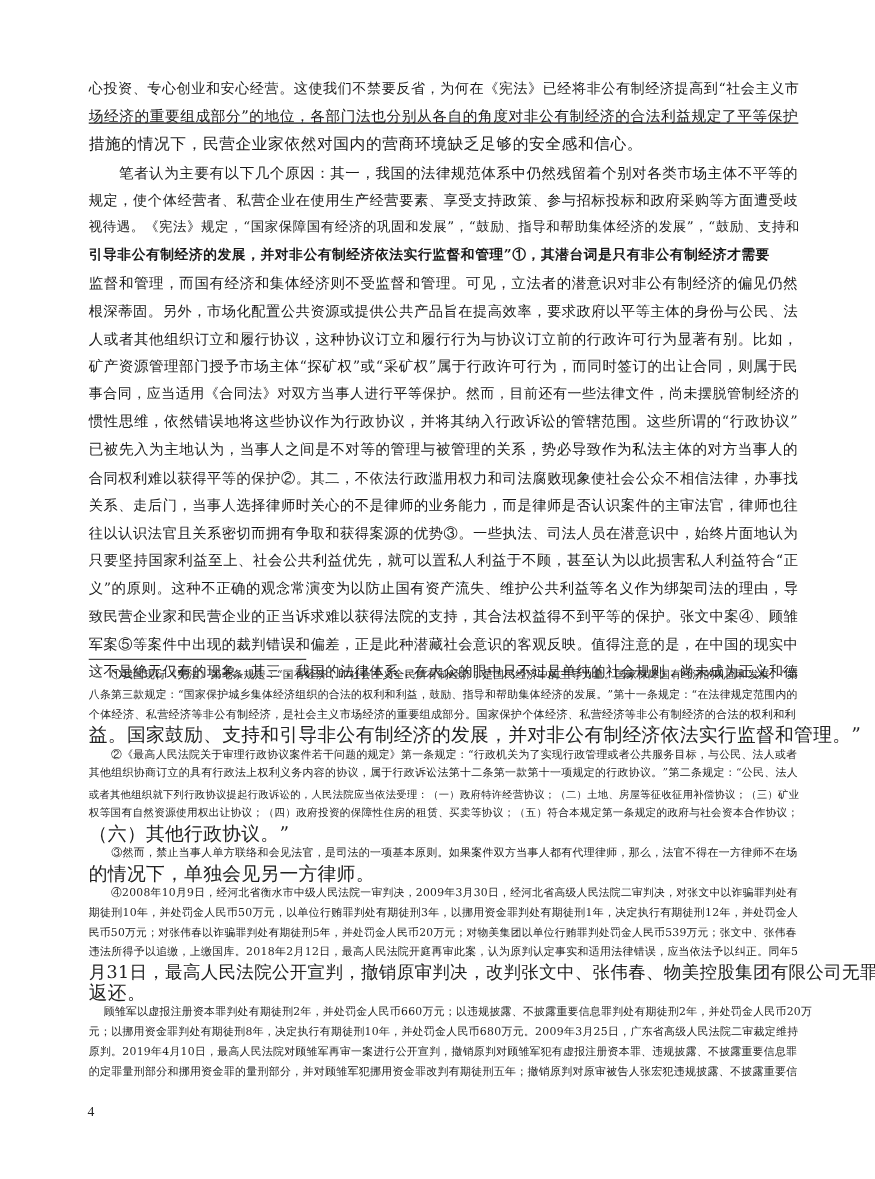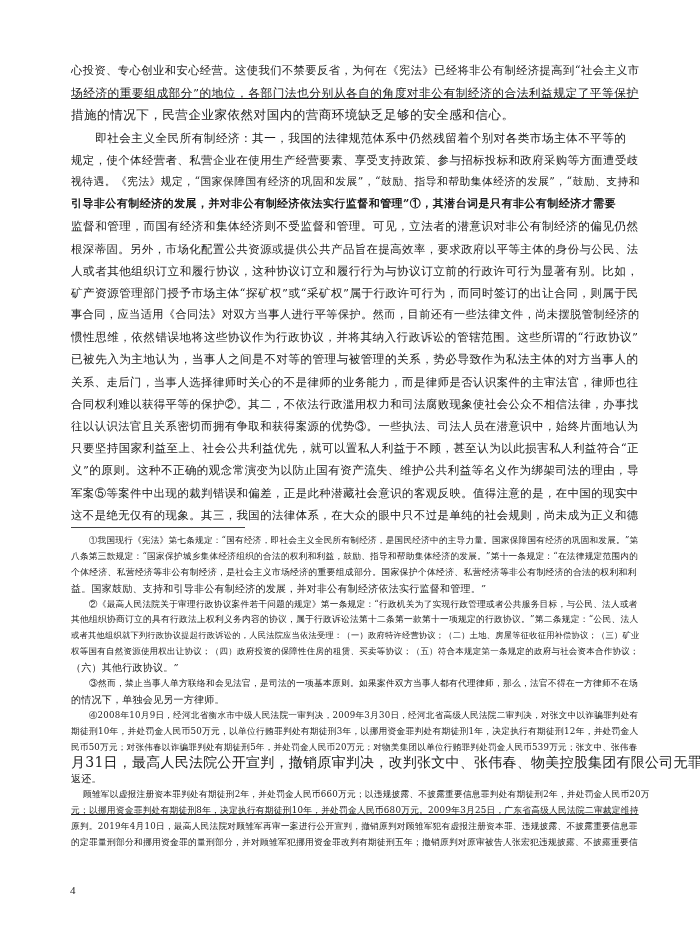--- a/index.html
+++ b/index.html
@@ -5,49 +5,50 @@
   html, body { margin: 0; padding: 0; background: #ffffff; }
   body { width: 700px; height: 943px; position: relative; overflow: hidden;
          font-family: "DejaVu Serif", "Liberation Serif", serif; color: #1a1a1a; }
   .page { position: absolute; left: 4px; top: 0; width: 700px; height: 943px; }
   .body-text { position: absolute; left: 67px; top: 60px; width: 566px; }
   .body-line { height: 22.2px; line-height: 22.2px; font-size: 12.6px; white-space: nowrap;
                letter-spacing: 0.45px; overflow: visible; text-align: justify; }
   .sep { position: absolute; left: 67px; top: 527px; width: 174px; height: 0;
          border-top: 1px solid #444; }
   .notes { position: absolute; left: 67px; top: 533px; width: 566px; }
-  .note-line { height: 15.9px; line-height: 15.9px; font-size: 10px; white-space: nowrap;
+  .note-line { height: 15.9px; line-height: 15.9px; font-size: 15px; white-space: nowrap;
                letter-spacing: 0.25px; color: #222; }
   .page-num { position: absolute; left: 66px; top: 884px; font-size: 11px;
               font-family: "Liberation Serif", serif; color: #222; }
 </style>
 </head>
 <body>
 
 <div class="page">
   <div class="body-text" id="body-text">
       <div class="body-line" style="display: block; font-size: 11.27px;">心投资、专心创业和安心经营。这使我们不禁要反省，为何在《宪法》已经将非公有制经济提高到“社会主义市</div>
       <div class="body-line" style="display: block; font-size: 11.75px; text-decoration: underline;">场经济的重要组成部分”的地位，各部门法也分别从各自的角度对非公有制经济的合法利益规定了平等保护</div>
       <div class="body-line" style="display: block;">措施的情况下，民营企业家依然对国内的营商环境缺乏足够的安全感和信心。</div>
-      <div class="body-line" style="display: block; font-size: 11.63px;">　　即社会主义全民所有制经济：其一，我国的法律规范体系中仍然残留着个别对各类市场主体不平等的</div>
+      <div class="body-line" style="display: block; font-size: 11.63px;">　　笔者认为主要有以下几个原因：其一，我国的法律规范体系中仍然残留着个别对各类市场主体不平等的</div>
       <div class="body-line" style="display: block; font-size: 11.39px;">规定，使个体经营者、私营企业在使用生产经营要素、享受支持政策、参与招标投标和政府采购等方面遭受歧</div>
       <div class="body-line" style="display: block; font-size: 10.79px;">视待遇。《宪法》规定，“国家保障国有经济的巩固和发展”，“鼓励、指导和帮助集体经济的发展”，“鼓励、支持和</div>
       <div class="body-line" style="display: block; font-size: 11px; font-weight: bold;">引导非公有制经济的发展，并对非公有制经济依法实行监督和管理”①，其潜台词是只有非公有制经济才需要</div>
       <div class="body-line" style="display: block; font-size: 11.63px;">监督和管理，而国有经济和集体经济则不受监督和管理。可见，立法者的潜意识对非公有制经济的偏见仍然</div>
       <div class="body-line" style="display: block; font-size: 11.39px;">根深蒂固。另外，市场化配置公共资源或提供公共产品旨在提高效率，要求政府以平等主体的身份与公民、法</div>
       <div class="body-line" style="display: block; font-size: 11.63px;">人或者其他组织订立和履行协议，这种协议订立和履行行为与协议订立前的行政许可行为显著有别。比如，</div>
       <div class="body-line" style="display: block; font-size: 11.6px;">矿产资源管理部门授予市场主体“探矿权”或“采矿权”属于行政许可行为，而同时签订的出让合同，则属于民</div>
       <div class="body-line" style="display: block; font-size: 11.16px;">事合同，应当适用《合同法》对双方当事人进行平等保护。然而，目前还有一些法律文件，尚未摆脱管制经济的</div>
       <div class="body-line" style="display: block; font-size: 11.61px;">惯性思维，依然错误地将这些协议作为行政协议，并将其纳入行政诉讼的管辖范围。这些所谓的“行政协议”</div>
       <div class="body-line" style="display: block; font-size: 11.63px;">已被先入为主地认为，当事人之间是不对等的管理与被管理的关系，势必导致作为私法主体的对方当事人的</div>
+      <div class="body-line" style="display: block; font-size: 11.39px;">合同权利难以获得平等的保护②。其二，不依法行政滥用权力和司法腐败现象使社会公众不相信法律，办事找</div>
       <div class="body-line" style="display: block; font-size: 11.39px;">关系、走后门，当事人选择律师时关心的不是律师的业务能力，而是律师是否认识案件的主审法官，律师也往</div>
-      <div class="body-line" style="display: block; font-size: 11.39px;">合同权利难以获得平等的保护②。其二，不依法行政滥用权力和司法腐败现象使社会公众不相信法律，办事找</div>
       <div class="body-line" style="display: block; font-size: 11.39px;">往以认识法官且关系密切而拥有争取和获得案源的优势③。一些执法、司法人员在潜意识中，始终片面地认为</div>
       <div class="body-line" style="display: block; font-size: 11.5px;">只要坚持国家利益至上、社会公共利益优先，就可以置私人利益于不顾，甚至认为以此损害私人利益符合“正</div>
       <div class="body-line" style="display: block; font-size: 11.5px;">义”的原则。这种不正确的观念常演变为以防止国有资产流失、维护公共利益等名义作为绑架司法的理由，导</div>
+      <div class="body-line" style="display: block; font-size: 11.39px;">致民营企业家和民营企业的正当诉求难以获得法院的支持，其合法权益得不到平等的保护。张文中案④、顾雏</div>
       <div class="body-line" style="display: block; font-size: 11.39px;">军案⑤等案件中出现的裁判错误和偏差，正是此种潜藏社会意识的客观反映。值得注意的是，在中国的现实中</div>
       <div class="body-line" style="display: block; font-size: 11.39px;">这不是绝无仅有的现象。其三，我国的法律体系，在大众的眼中只不过是单纯的社会规则，尚未成为正义和德</div>
     </div>
   <div class="sep"></div>
   <div class="notes" id="notes">
       <div>
         <div class="note-line" style="display: block; font-size: 8.62px;">　　①我国现行《宪法》第七条规定：“国有经济，即社会主义全民所有制经济，是国民经济中的主导力量。国家保障国有经济的巩固和发展。”第</div>
         <div class="note-line" style="display: block; font-size: 8.68px;">八条第三款规定：“国家保护城乡集体经济组织的合法的权利和利益，鼓励、指导和帮助集体经济的发展。”第十一条规定：“在法律规定范围内的</div>
         <div class="note-line" style="display: block; font-size: 8.9px;">个体经济、私营经济等非公有制经济，是社会主义市场经济的重要组成部分。国家保护个体经济、私营经济等非公有制经济的合法的权利和利</div>
         <div class="note-line" style="display: block;">益。国家鼓励、支持和引导非公有制经济的发展，并对非公有制经济依法实行监督和管理。”</div>
@@ -60,24 +61,25 @@
         <div class="note-line" style="display: block;">（六）其他行政协议。”</div>
       </div>
       <div>
         <div class="note-line" style="display: block; font-size: 8.75px;">　　③然而，禁止当事人单方联络和会见法官，是司法的一项基本原则。如果案件双方当事人都有代理律师，那么，法官不得在一方律师不在场</div>
         <div class="note-line" style="display: block;">的情况下，单独会见另一方律师。</div>
       </div>
       <div>
         <div class="note-line" style="display: block; font-size: 8.62px;">　　④2008年10月9日，经河北省衡水市中级人民法院一审判决，2009年3月30日，经河北省高级人民法院二审判决，对张文中以诈骗罪判处有</div>
         <div class="note-line" style="display: block; font-size: 8.74px;">期徒刑10年，并处罚金人民币50万元，以单位行贿罪判处有期徒刑3年，以挪用资金罪判处有期徒刑1年，决定执行有期徒刑12年，并处罚金人</div>
         <div class="note-line" style="display: block; font-size: 8.59px;">民币50万元；对张伟春以诈骗罪判处有期徒刑5年，并处罚金人民币20万元；对物美集团以单位行贿罪判处罚金人民币539万元；张文中、张伟春</div>
+        <div class="note-line" style="display: block; font-size: 8.74px;">违法所得予以追缴，上缴国库。2018年2月12日，最高人民法院开庭再审此案，认为原判认定事实和适用法律错误，应当依法予以纠正。同年5</div>
         <div class="note-line" style="display: block; font-size: 14px; text-align: right;">月31日，最高人民法院公开宣判，撤销原审判决，改判张文中、张伟春、物美控股集团有限公司无罪，原判已执行的罚金及追缴的财产，依法予以</div>
         <div class="note-line" style="display: block;">返还。</div>
       </div>
       <div>
         <div class="note-line" style="display: block; font-size: 8.69px; padding-left: 12px;">顾雏军以虚报注册资本罪判处有期徒刑2年，并处罚金人民币660万元；以违规披露、不披露重要信息罪判处有期徒刑2年，并处罚金人民币20万</div>
-        <div class="note-line" style="display: block; font-size: 8.71px; text-decoration: underline;">元；以挪用资金罪判处有期徒刑8年，决定执行有期徒刑10年，并处罚金人民币680万元。2009年3月25日，广东省高级人民法院二审裁定维持</div>
+        <div class="note-line" style="display: block; font-size: 8.71px;">元；以挪用资金罪判处有期徒刑8年，决定执行有期徒刑10年，并处罚金人民币680万元。2009年3月25日，广东省高级人民法院二审裁定维持</div>
         <div class="note-line" style="display: block; font-size: 8.69px;">原判。2019年4月10日，最高人民法院对顾雏军再审一案进行公开宣判，撤销原判对顾雏军犯有虚报注册资本罪、违规披露、不披露重要信息罪</div>
         <div class="note-line" style="display: block; font-size: 8.75px;">的定罪量刑部分和挪用资金罪的量刑部分，并对顾雏军犯挪用资金罪改判有期徒刑五年；撤销原判对原审被告人张宏犯违规披露、不披露重要信</div>
       </div>
     </div>
   <div class="page-num">4</div>
 </div>
 
 </body></html>

